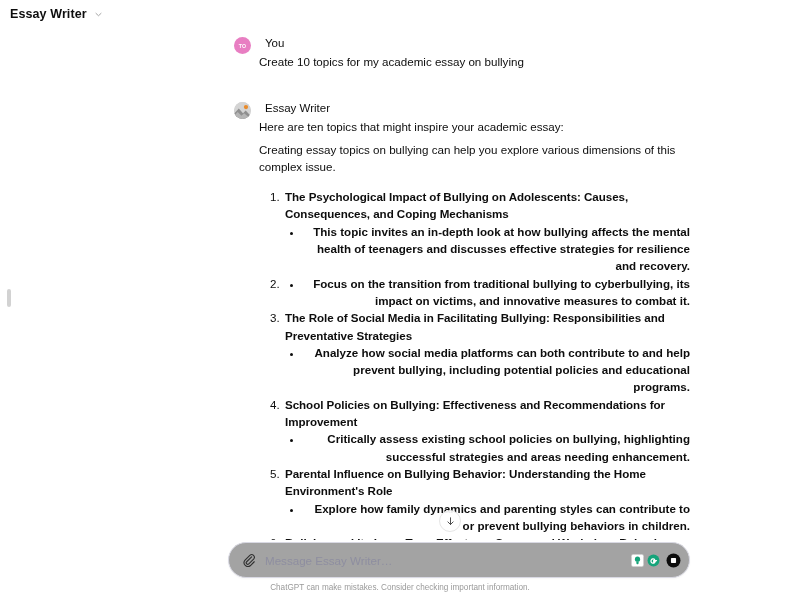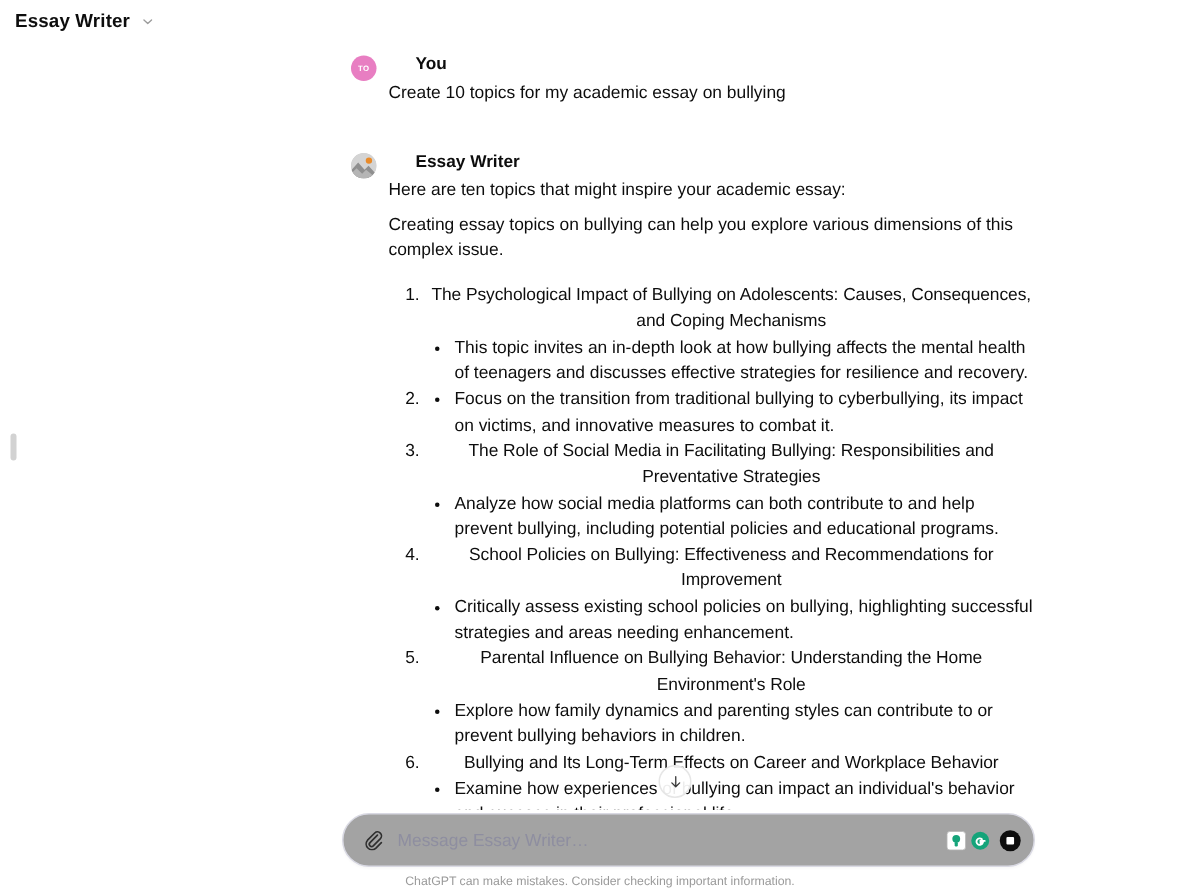--- a/index.html
+++ b/index.html
@@ -63,46 +63,45 @@
   }
   .avatar-user {
     background: #e87ec2;
     color: #ffffff;
     font-size: 5.2px; font-weight: 700; letter-spacing: .2px;
   }
   .avatar-assistant { background: #cfcfcf; }
   .avatar-assistant svg { width: 17px; height: 17px; display: block; }
 
   .author {
-    font-size: 11.5px; font-weight: 700; line-height: 14px;
-    margin: 0 0 3px 18px; color: #0d0d0d;
+    font-size: 11.5px; font-weight: 400; line-height: 14px;
+    margin: 0 0 3px 6px; color: #0d0d0d;
   }
 
   .body { font-size: 11.6px; line-height: 17.3px; color: #0d0d0d; }
   .body p { margin: 0 0 5px 0; }
   .body p:last-child { margin-bottom: 4px; }
 
   
   ol.topics {
     margin: 13px 0 0 0;
     padding-left: 24px;
     list-style: decimal;
     font-size: 11.6px;
   }
   ol.topics > li { margin-bottom: 0px; padding-left: 2px; }
   ol.topics > li::marker { font-weight: 400; color: #0d0d0d; }
   .topic-title {
-    font-weight: 400; line-height: 17.3px; display: block;
+    font-weight: 700; line-height: 17.3px; display: block;
     letter-spacing: -.05px;
-    text-align: center;
   }
   ul.subpoints {
     margin: 0 0 0 0; padding-left: 17px; list-style: disc;
   }
-  ul.subpoints > li { line-height: 17.3px; font-weight: 400; padding-left: 1px; }
+  ul.subpoints > li { line-height: 17.3px; font-weight: 700; padding-left: 1px; text-align: right; }
   ul.subpoints > li::marker { font-size: 9px; }
 
   
   .scroll-down-btn {
     position: absolute; left: 439px; top: 510px;
     width: 22px; height: 22px; border-radius: 50%;
     background: rgba(255,255,255,0.92);
     border: 1px solid #e6e6e6;
     display: flex; align-items: center; justify-content: center;
     z-index: 25;

